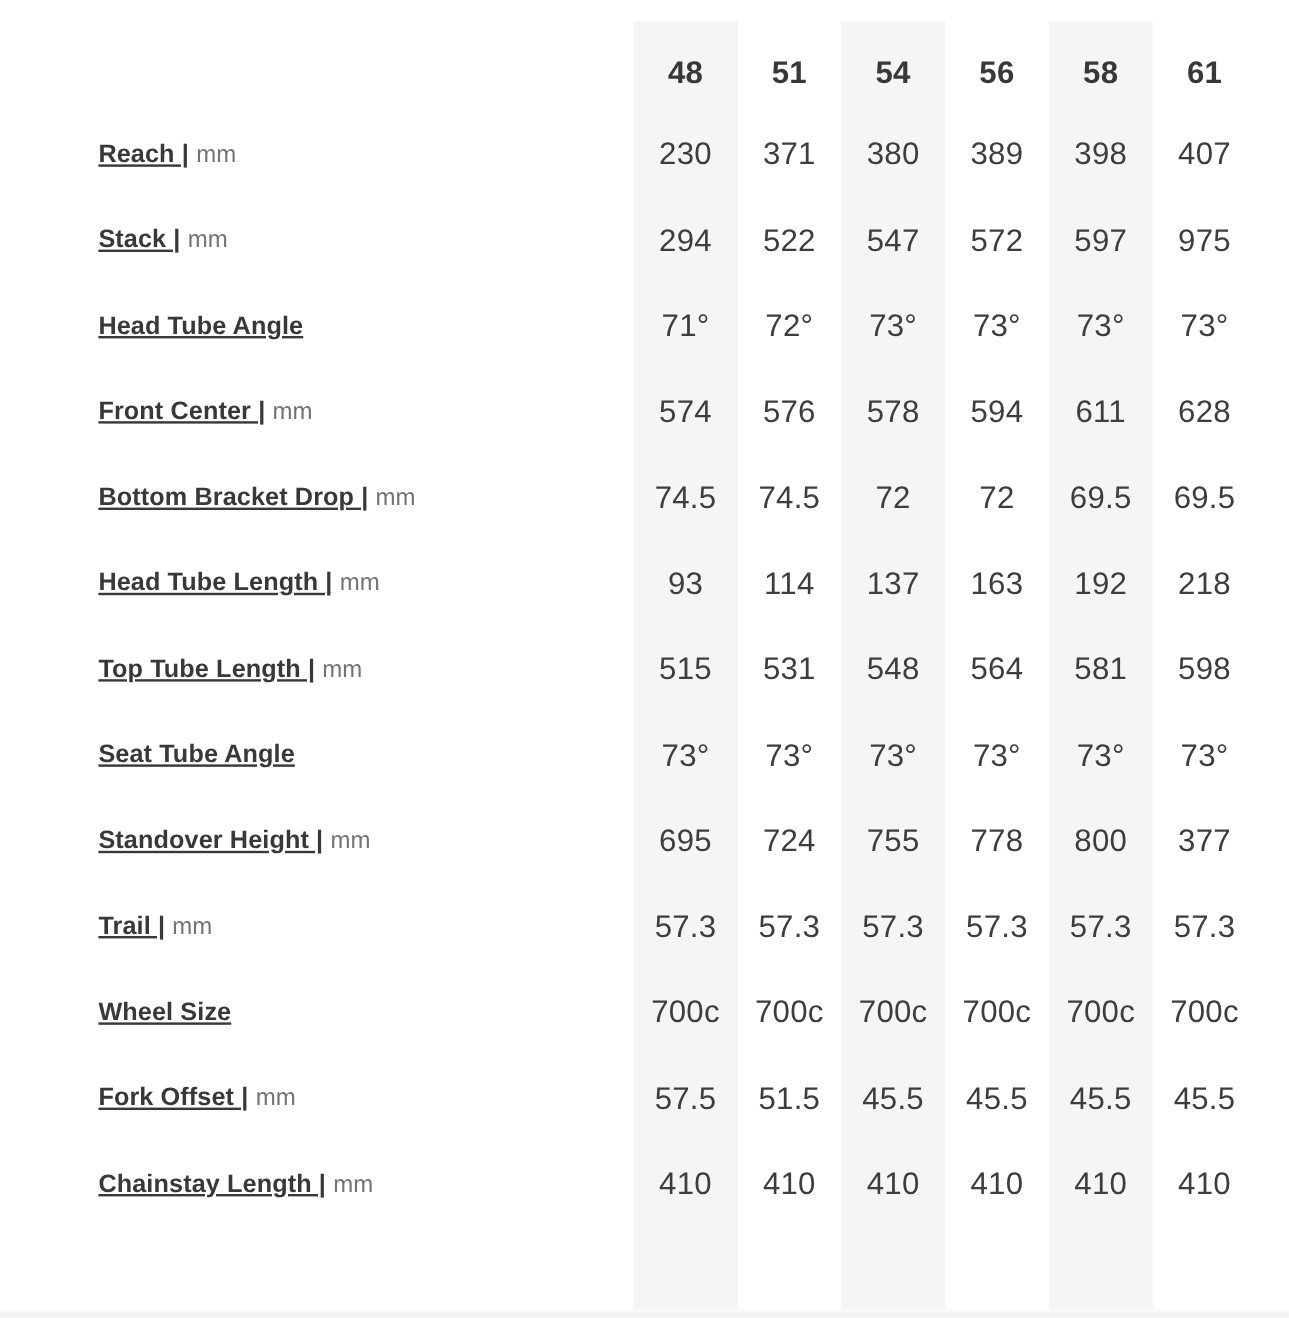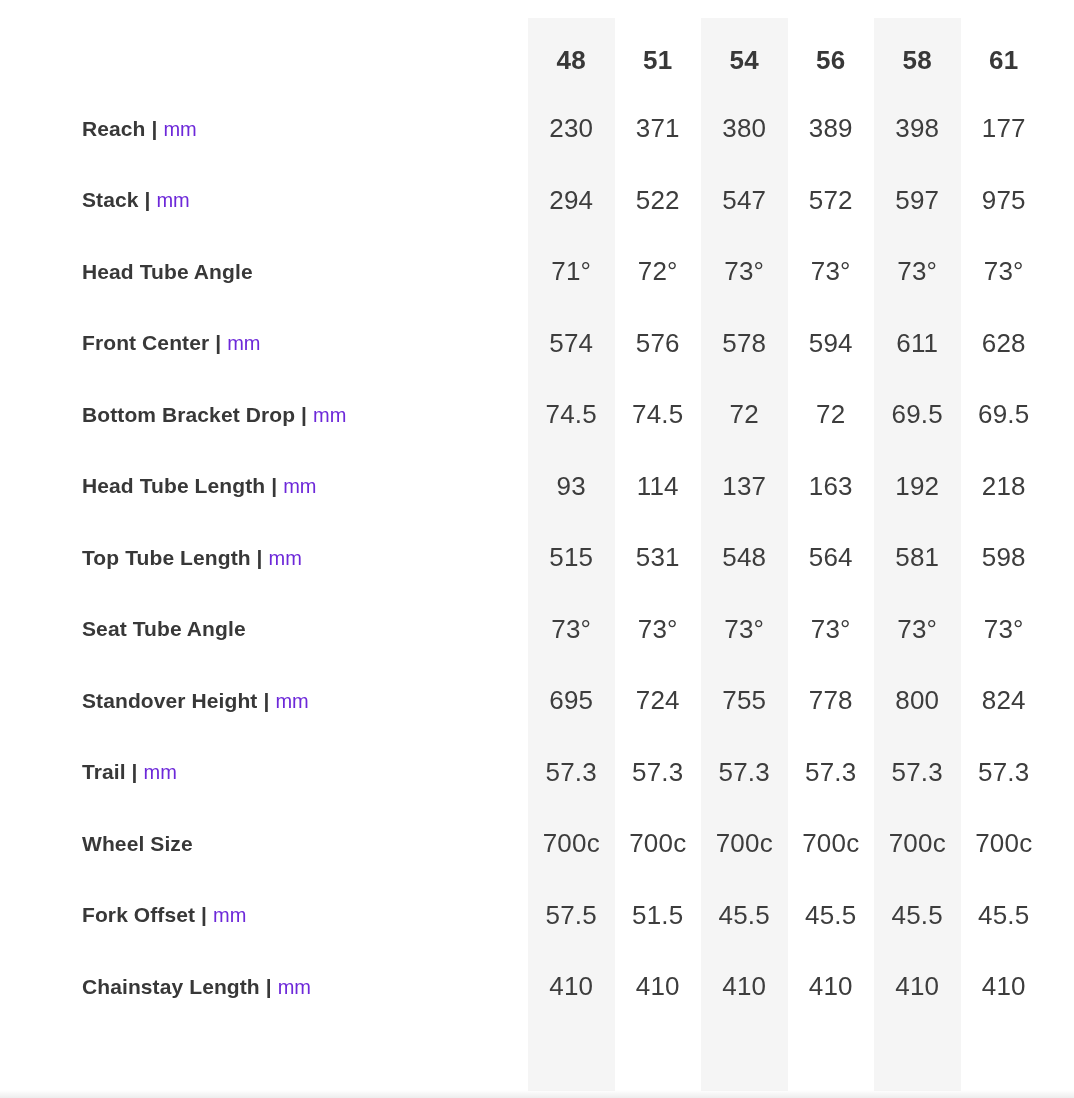--- a/index.html
+++ b/index.html
@@ -57,24 +57,25 @@
   }
   .row.header .val-cell{
     font-weight:bold;
     color:#383838;
   }
   .lbl{
     font-weight:bold;
     font-size:21px;
     color:#383838;
     letter-spacing:0.1px;
+    text-decoration:underline;
   }
   .unit{
     font-size:20px;
-    color:#6d28d9;
+    color:#737373;
     margin-left:6px;
   }
   .bottom-fade{
     position:absolute;
     left:0; bottom:0;
     width:100%;
     height:8px;
     background:linear-gradient(to bottom, rgba(0,0,0,0), rgba(0,0,0,0.07));
     z-index:2;
   }
@@ -101,21 +102,21 @@
 
   <div class="row">
     <div class="label-cell">
       <span class="lbl">Reach |</span><span class="unit">mm</span>
     </div>
   <div class="val-cell">230</div>
         <div class="val-cell">371</div>
         <div class="val-cell">380</div>
         <div class="val-cell">389</div>
         <div class="val-cell">398</div>
-        <div class="val-cell">177</div>
+        <div class="val-cell">407</div>
       </div>
       <div class="row">
     <div class="label-cell">
       <span class="lbl">Stack |</span><span class="unit">mm</span>
     </div>
   <div class="val-cell">294</div>
         <div class="val-cell">522</div>
         <div class="val-cell">547</div>
         <div class="val-cell">572</div>
         <div class="val-cell">597</div>
@@ -189,21 +190,21 @@
       </div>
       <div class="row">
     <div class="label-cell">
       <span class="lbl">Standover Height |</span><span class="unit">mm</span>
     </div>
   <div class="val-cell">695</div>
         <div class="val-cell">724</div>
         <div class="val-cell">755</div>
         <div class="val-cell">778</div>
         <div class="val-cell">800</div>
-        <div class="val-cell">824</div>
+        <div class="val-cell">377</div>
       </div>
       <div class="row">
     <div class="label-cell">
       <span class="lbl">Trail |</span><span class="unit">mm</span>
     </div>
   <div class="val-cell">57.3</div>
         <div class="val-cell">57.3</div>
         <div class="val-cell">57.3</div>
         <div class="val-cell">57.3</div>
         <div class="val-cell">57.3</div>

